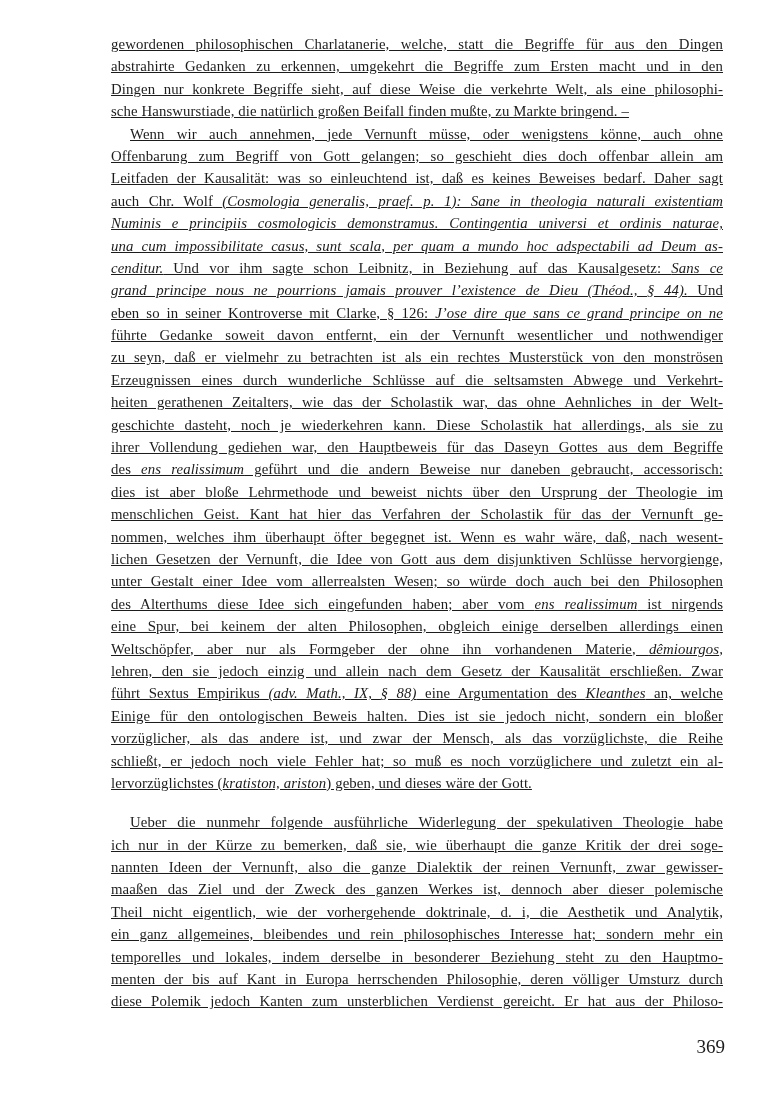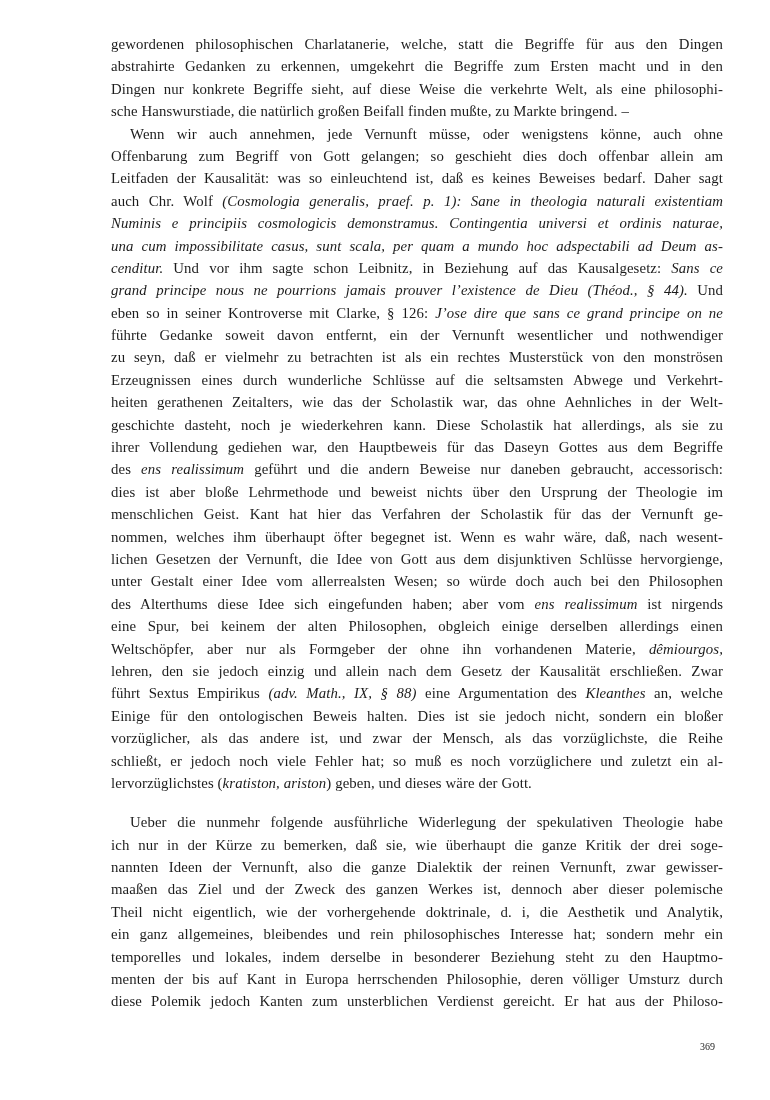--- a/index.html
+++ b/index.html
@@ -11,39 +11,39 @@
     font-family: "Liberation Serif", "DejaVu Serif", serif;
     color: #1c1c1c;
     overflow: hidden;
   }
   .text-column {
     position: absolute;
     left: 111px;
     top: 33px;
     width: 612px;
   }
-  .para { margin: 0; padding: 0; }
+  .para { margin: 0; padding: 0; text-decoration: underline; }
   .para.gap-before { margin-top: 17px; }
   .line {
     font-size: 14.8px;
     line-height: 22.4px;
     height: 22.4px;
     white-space: normal;
     text-align: justify;
     text-align-last: justify;
     letter-spacing: 0.1px;
   }
   .line.last { text-align: left; text-align-last: left; }
   .line.indent { text-indent: 19px; }
   .seg.it { font-style: italic; }
   .page-number {
     position: absolute;
-    right: 55px;
+    right: 45px;
     top: 1038px;
-    font-size: 10px;
+    font-size: 19px;
     line-height: 18px;
     color: #1c1c1c;
   }
 </style>
 </head>
 <body>
 
 <div class="page">
   <div class="text-column">
       <div class="para">

